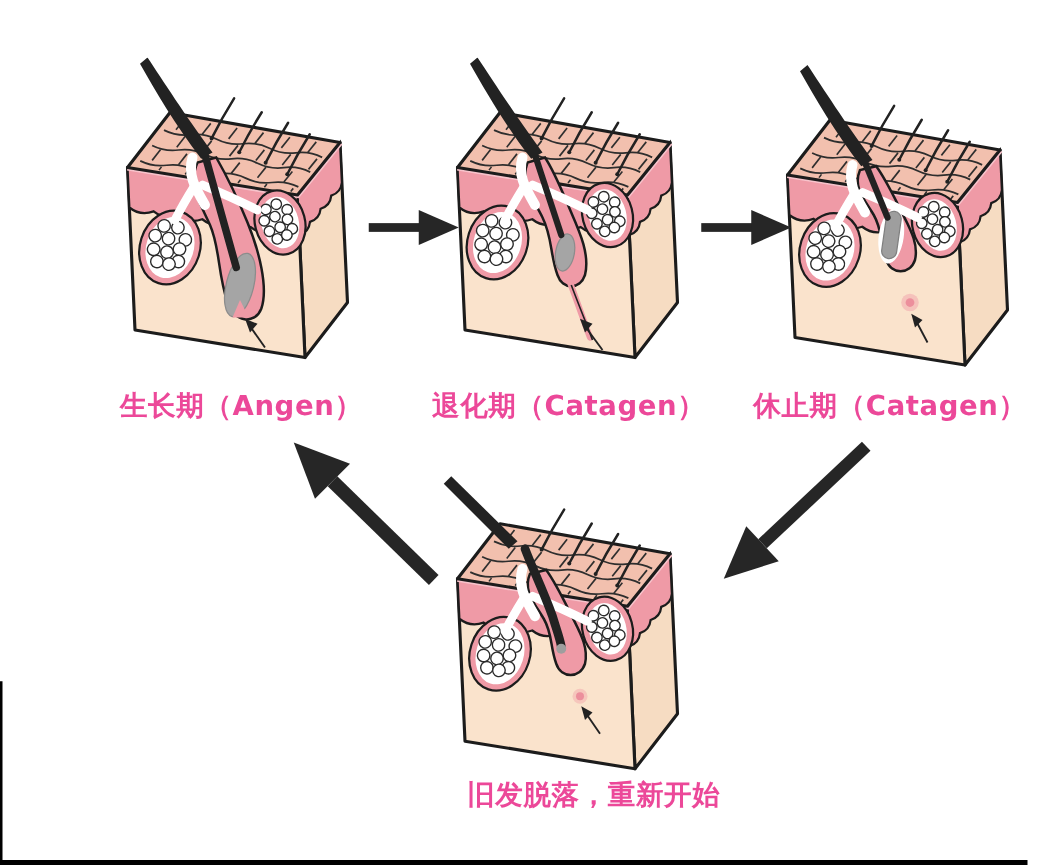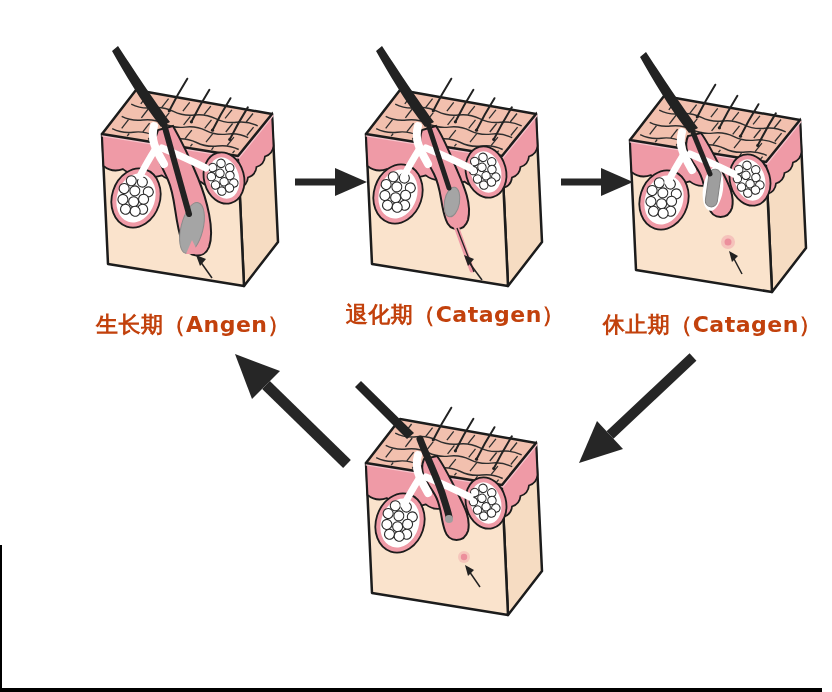--- a/index.html
+++ b/index.html
@@ -1,19 +1,19 @@
 <!DOCTYPE html>
 <html><head>
 <meta charset="utf-8">
 <style>
   html,body{margin:0;padding:0;background:#fff;}
   #canvas{position:relative;width:832px;height:692px;background:#fff;overflow:hidden;
           font-family:"DejaVu Sans",sans-serif;}
   .fig{position:absolute;width:210px;height:250px;}
-  .label{position:absolute;font-weight:700;font-size:22px;color:#c2410c;text-align:center;
+  .label{position:absolute;font-weight:700;font-size:22px;color:#ec4899;text-align:center;
          white-space:nowrap;letter-spacing:0.5px;}
   .arr{position:absolute;}
   .border-bottom{position:absolute;left:0;top:688px;width:822px;height:4px;background:#000;}
   .border-left{position:absolute;left:0;top:545px;width:2px;height:147px;background:#000;}
 </style>
 </head>
 <body>
 
 <div id="canvas">
 
@@ -354,22 +354,23 @@
         <path d="M68,64 C74,80 82,96 90,118 C93,128 96,136 97,142" fill="none" stroke="#222222" stroke-width="7" stroke-linecap="round"></path>
         <circle cx="97" cy="144" r="4" fill="#9e9e9e"></circle>
         <path d="M3,12 L9,6 L62,58 L55,64 Z" fill="#222222"></path>
         <circle cx="112" cy="182" r="6" fill="#ef9aa6" opacity="0.4"></circle>
         <circle cx="112" cy="182" r="3.2" fill="#ec8f9c"></circle>
         <path d="M128,212 L117,196" stroke="#222" stroke-width="1.5"></path>
         <path d="M113,190 L122,195 L116,201 Z" fill="#222"></path>
       </svg></div>
 
   <div class="label" style="left:83px;top:310px;width:220px">生长期（Angen）</div>
-  <div class="label" style="left:345px;top:300px;width:220px">退化期（Catagen）</div>
+  <div class="label" style="left:345px;top:310px;width:220px">退化期（Catagen）</div>
   <div class="label" style="left:597px;top:310px;width:230px">休止期（Catagen）</div>
+  <div class="label" style="left:330px;top:621px;width:290px">旧发脱落，重新开始</div>
 
   <svg class="arr" style="left:283px;top:160px" width="90" height="44">
     <rect x="12" y="18.5" width="42" height="7" fill="#262626"></rect>
     <polygon points="52,8 84,22 52,36" fill="#262626"></polygon>
   </svg>
   <svg class="arr" style="left:549px;top:160px" width="90" height="44">
     <rect x="12" y="18.5" width="42" height="7" fill="#262626"></rect>
     <polygon points="52,8 84,22 52,36" fill="#262626"></polygon>
   </svg>
   <svg class="arr" style="left:565px;top:345px" width="145" height="130">

